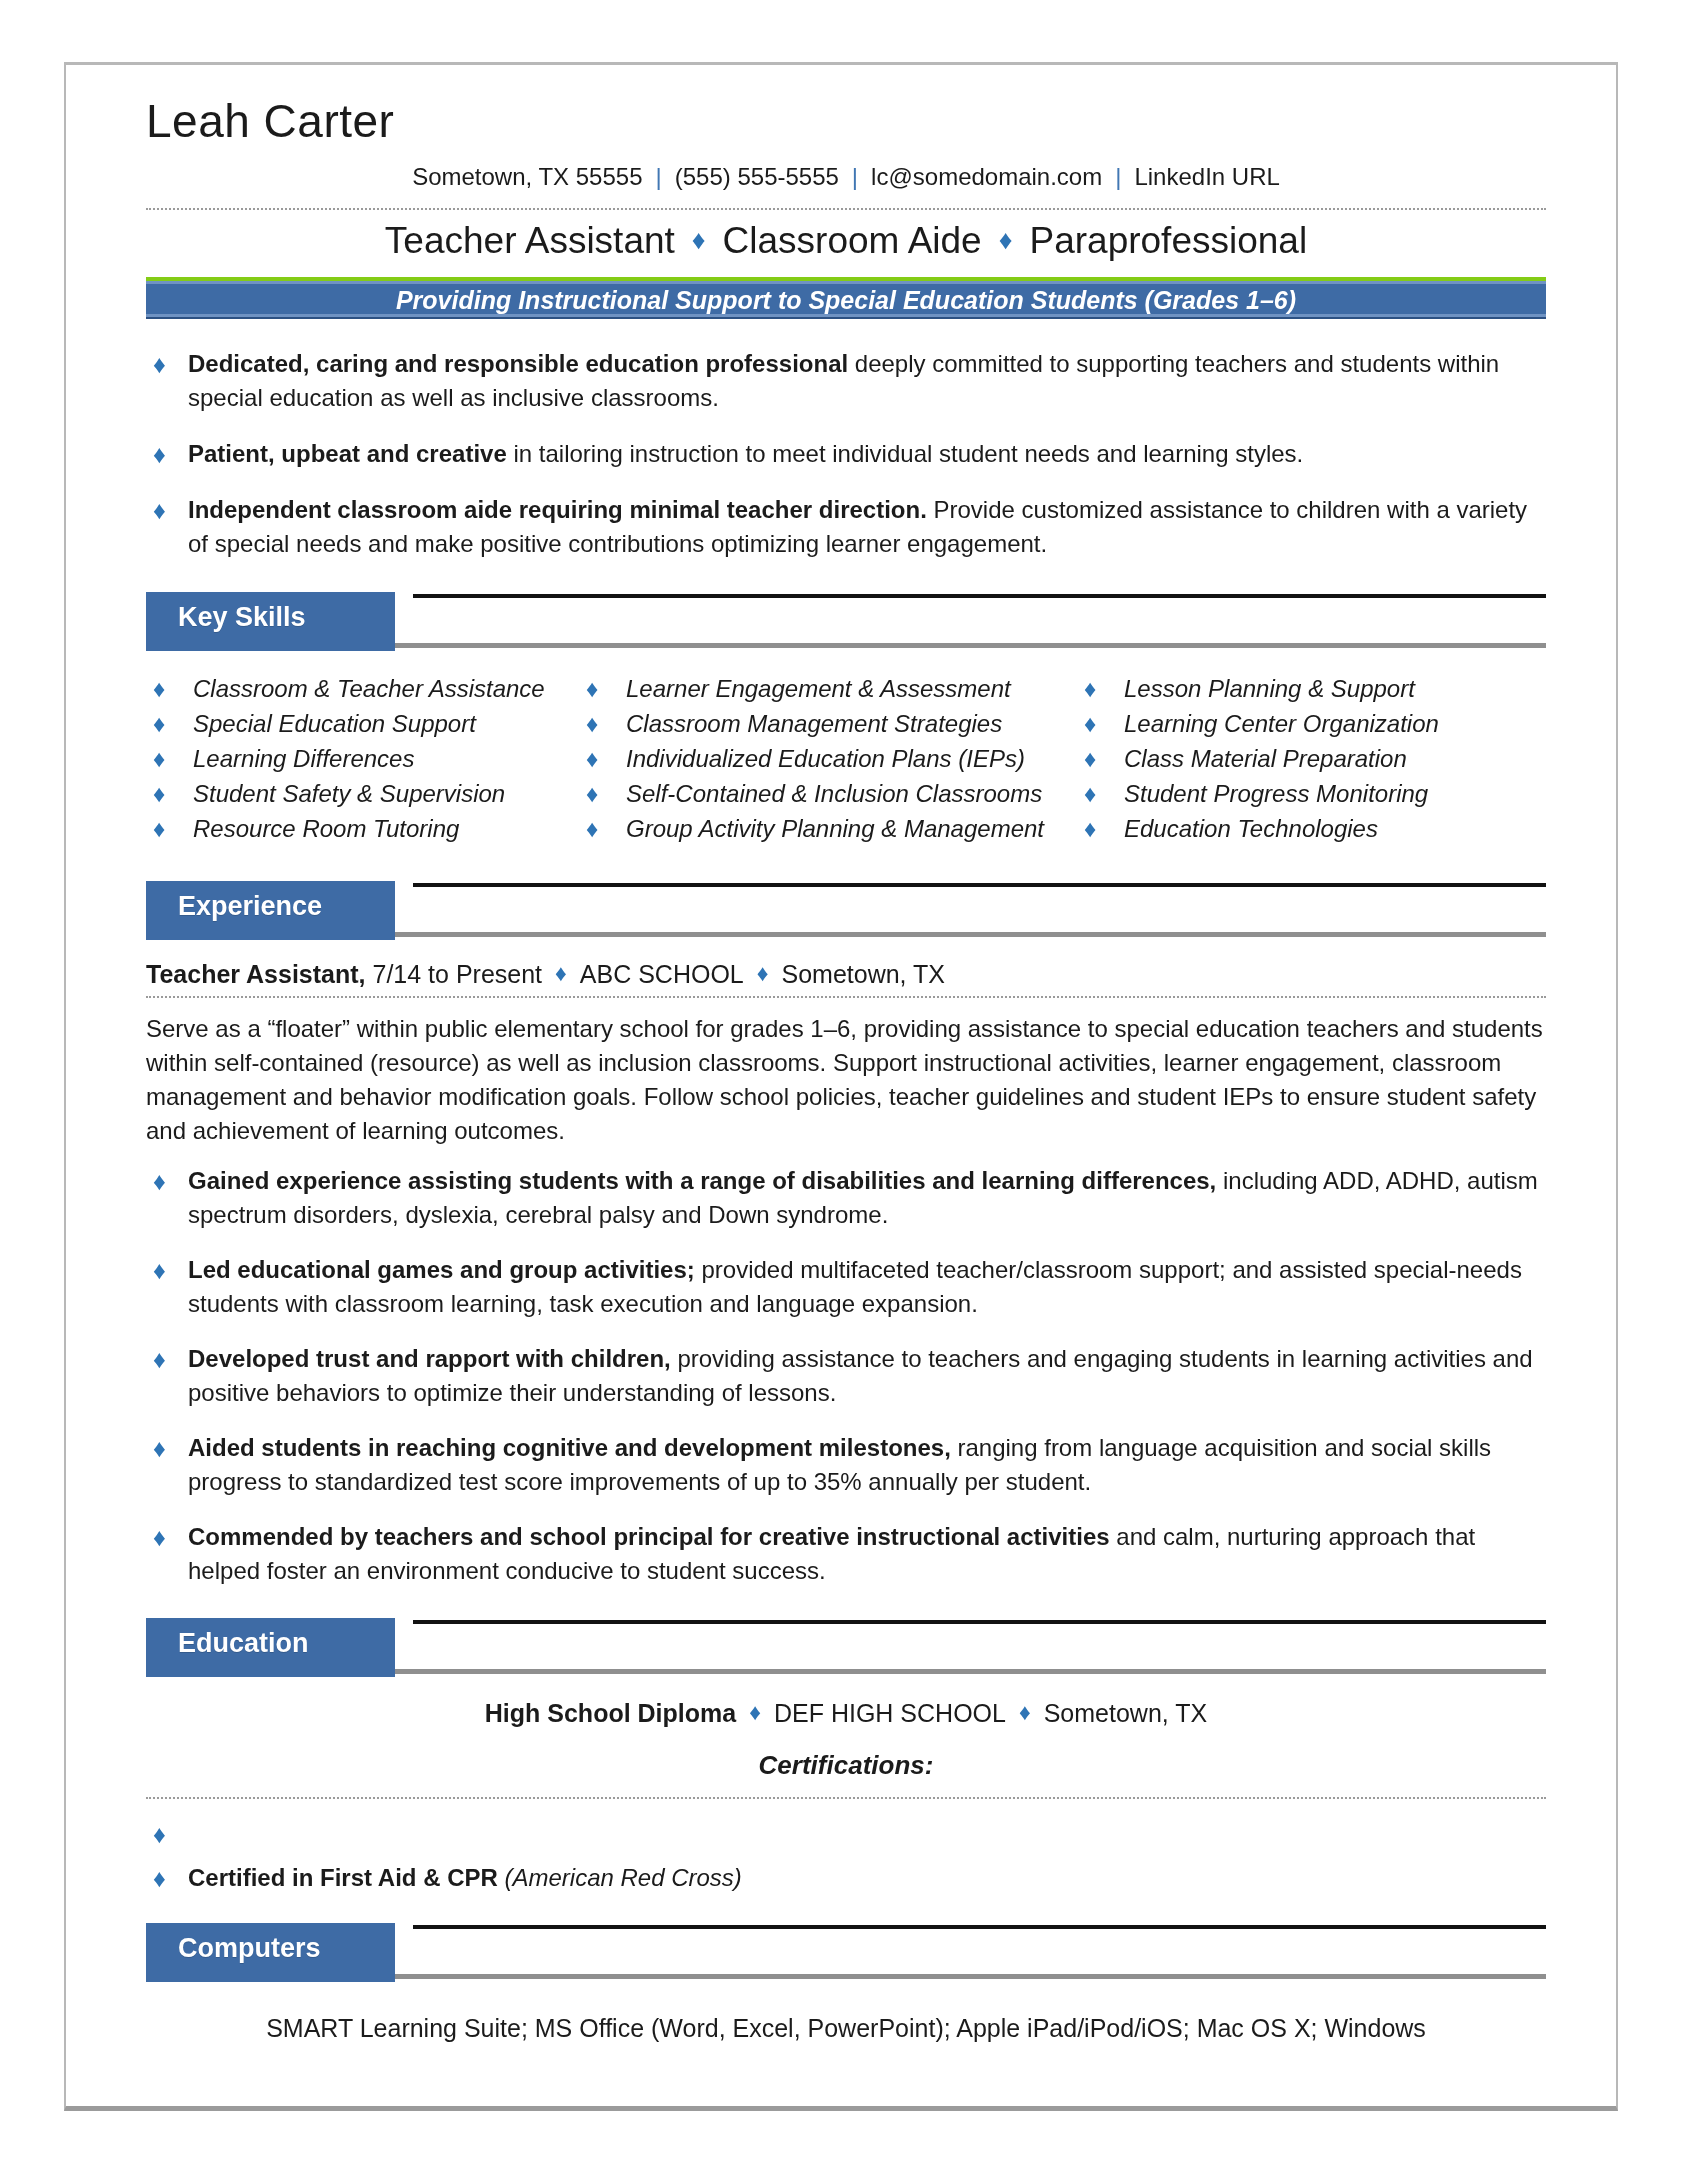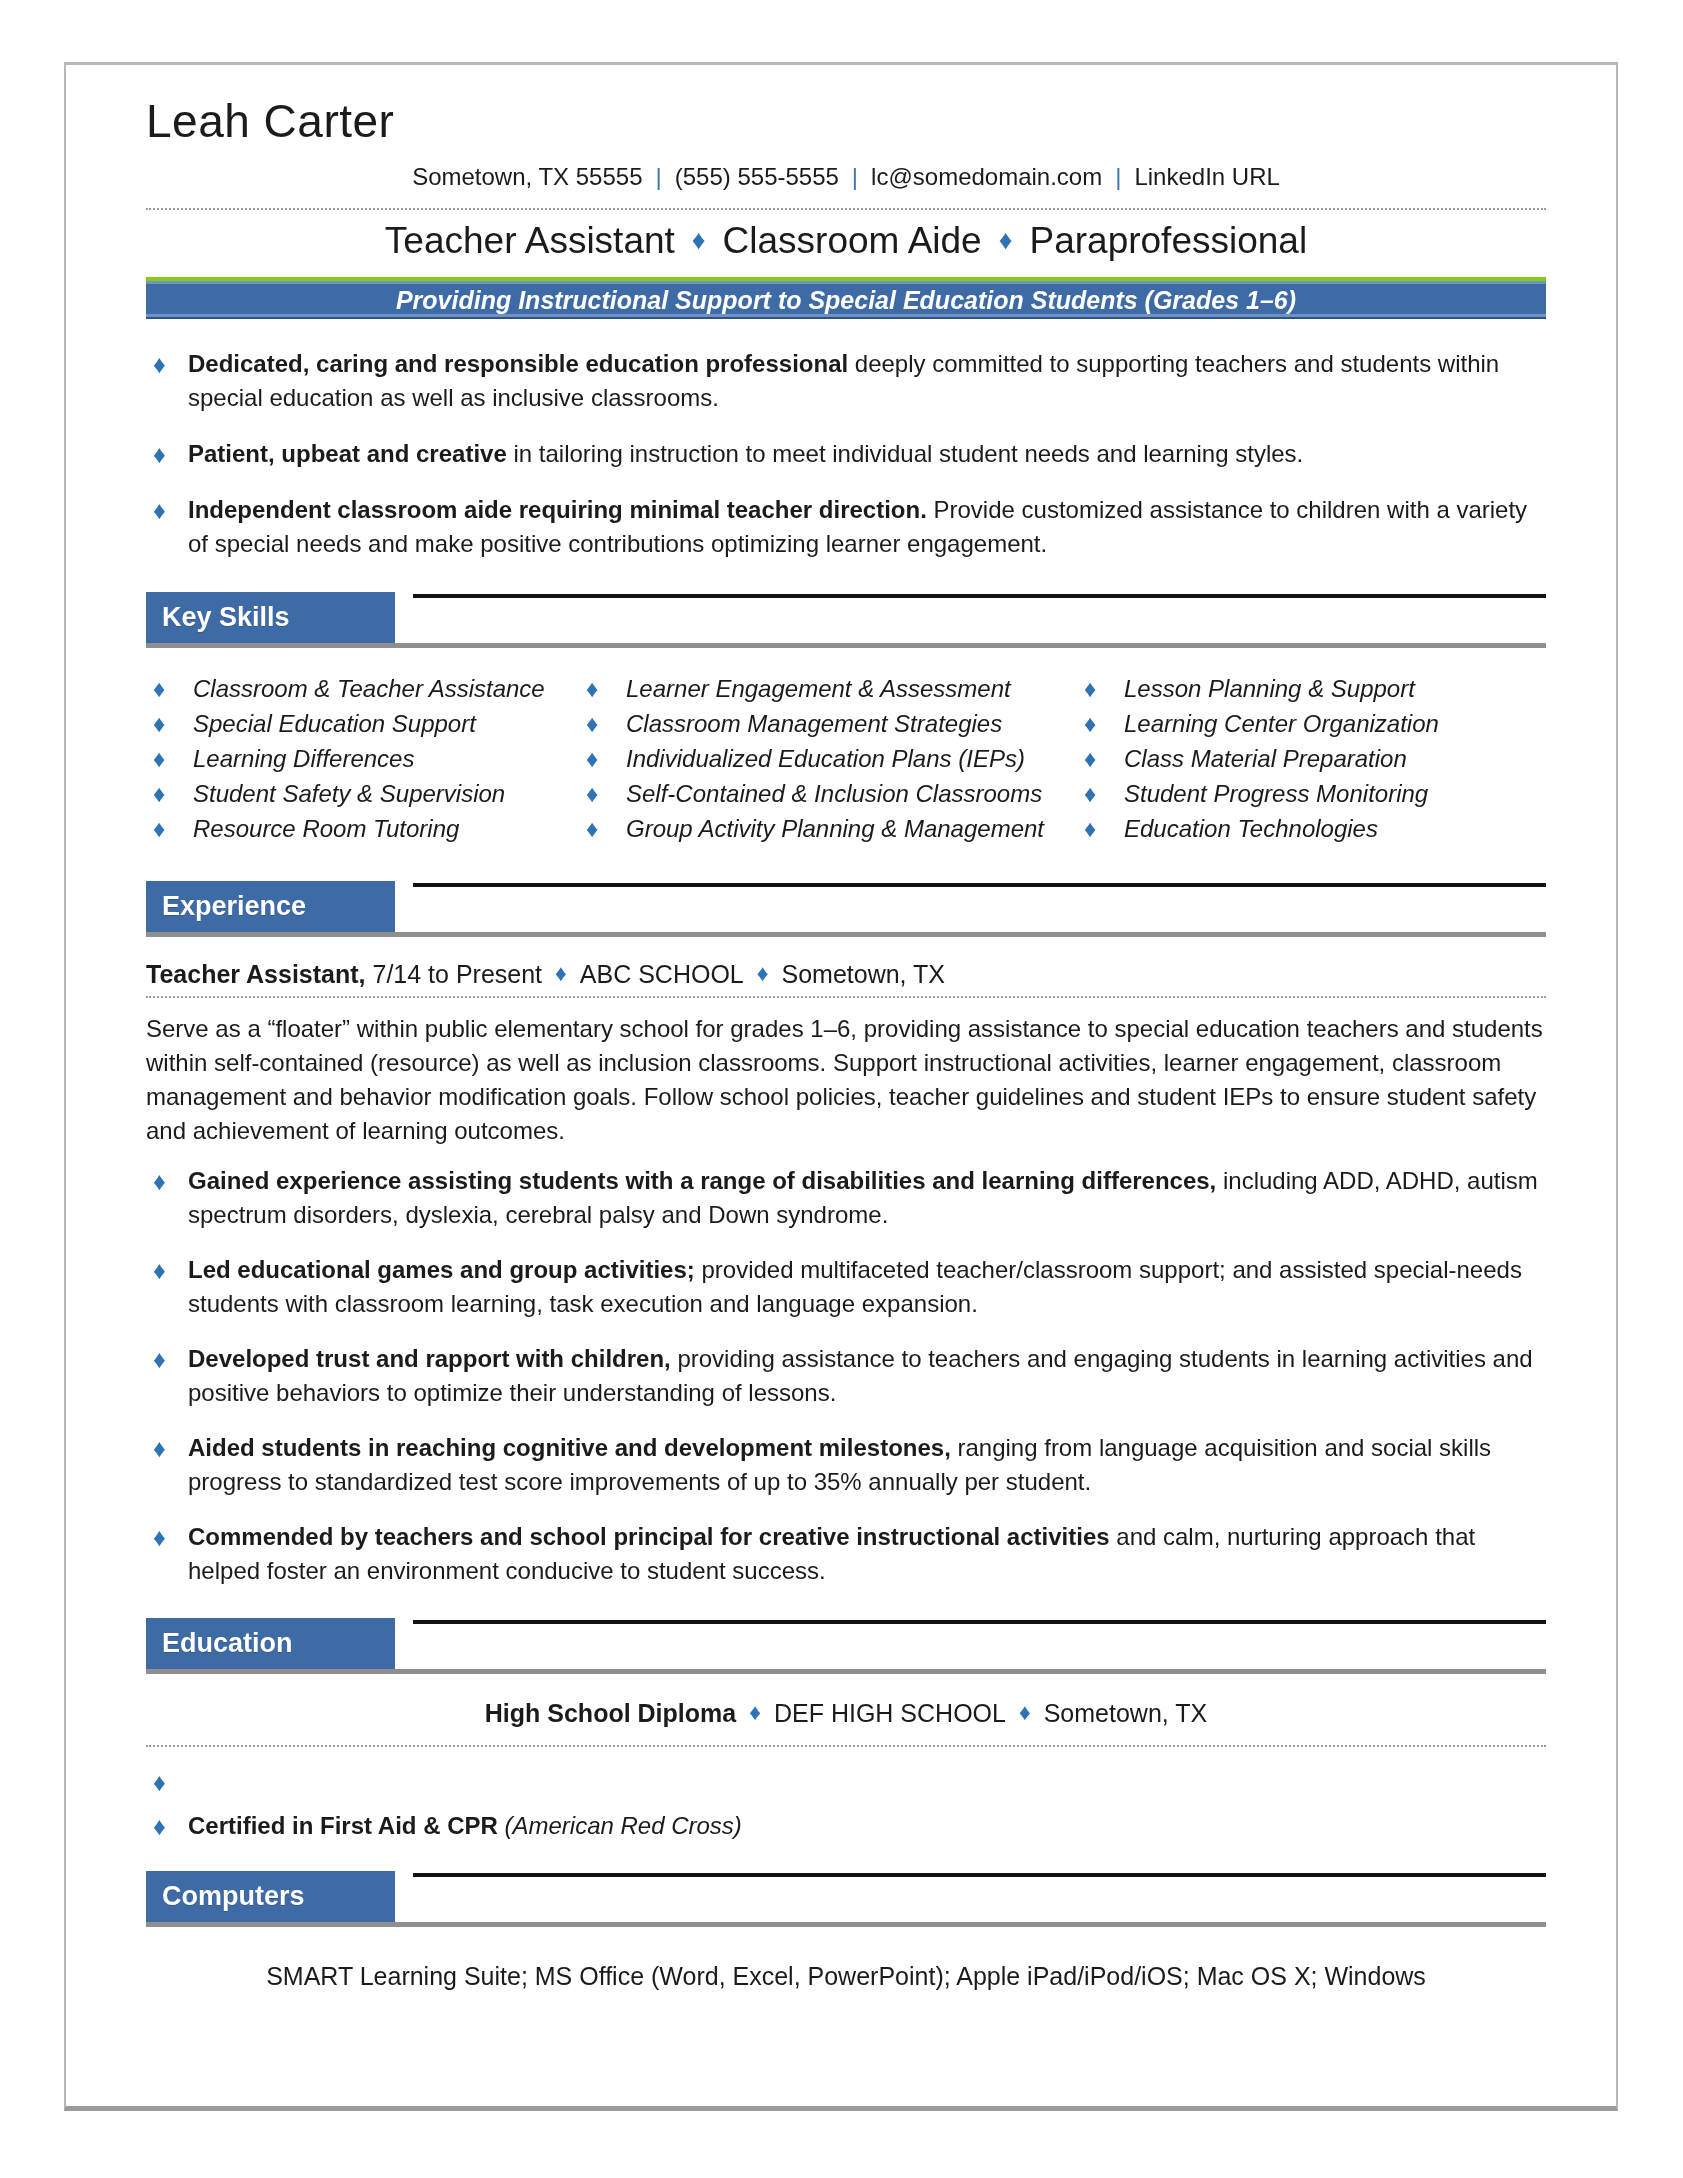--- a/index.html
+++ b/index.html
@@ -31,23 +31,23 @@
     font-size:25px;line-height:38px;
   }
 
   .blist{margin-top:28px;}
   .bullet{display:flex;margin-bottom:22px;font-size:24px;line-height:34px;}
   .bullet .dia{flex:0 0 35px;padding-left:7px;color:#2e74b5;font-size:25px;}
   .bullet b{font-weight:bold;}
 
   .sec{position:relative;height:51px;border-bottom:5px solid #8f8f8f;}
   .sec .box{
-    position:absolute;left:0;top:0;width:249px;height:51px;box-sizing:border-box;
+    position:absolute;left:0;top:0;width:249px;height:59px;box-sizing:border-box;
     background:#3e6ba5;color:#fff;font-size:27px;font-weight:bold;
-    line-height:51px;padding-left:16px;
+    line-height:51px;padding-left:32px;
     text-shadow:0 1px 0 rgba(0,0,0,.15);
   }
   .sec .topline{position:absolute;left:267px;right:0;top:2px;height:4px;background:#121212;}
 
   .skills{margin-top:23px;display:grid;grid-template-columns:433px 498px 1fr;}
   .skill{display:flex;font-size:24px;font-style:italic;line-height:35px;}
   .skill .dia{flex:0 0 40px;padding-left:7px;color:#2e74b5;font-size:24px;font-style:normal;}
 
   .sec-exp{margin-top:35px;}
   .subtitle{margin-top:20px;text-align:left;font-size:25px;line-height:32px;}
@@ -216,20 +216,21 @@
 
     <div class="sec sec-edu">
       <div class="box">Education</div>
       <div class="topline"></div>
     </div>
 
     <div class="eduline">
       <b>High School Diploma</b><span class="s-dia">♦</span><span>DEF HIGH SCHOOL</span><span class="s-dia">♦</span><span>Sometown, TX</span>
     </div>
 
+    <div class="certhead">Certifications:</div>
     <div class="dotrule-cert"></div>
 
     <div class="blist cert-bullets">
       <div class="bullet">
         <span class="dia">♦</span>
       </div>
       <div class="bullet">
         <span class="dia">♦</span>
         <div><b>Certified in First Aid &amp; CPR</b><i> (American Red Cross)</i></div>
       </div>

